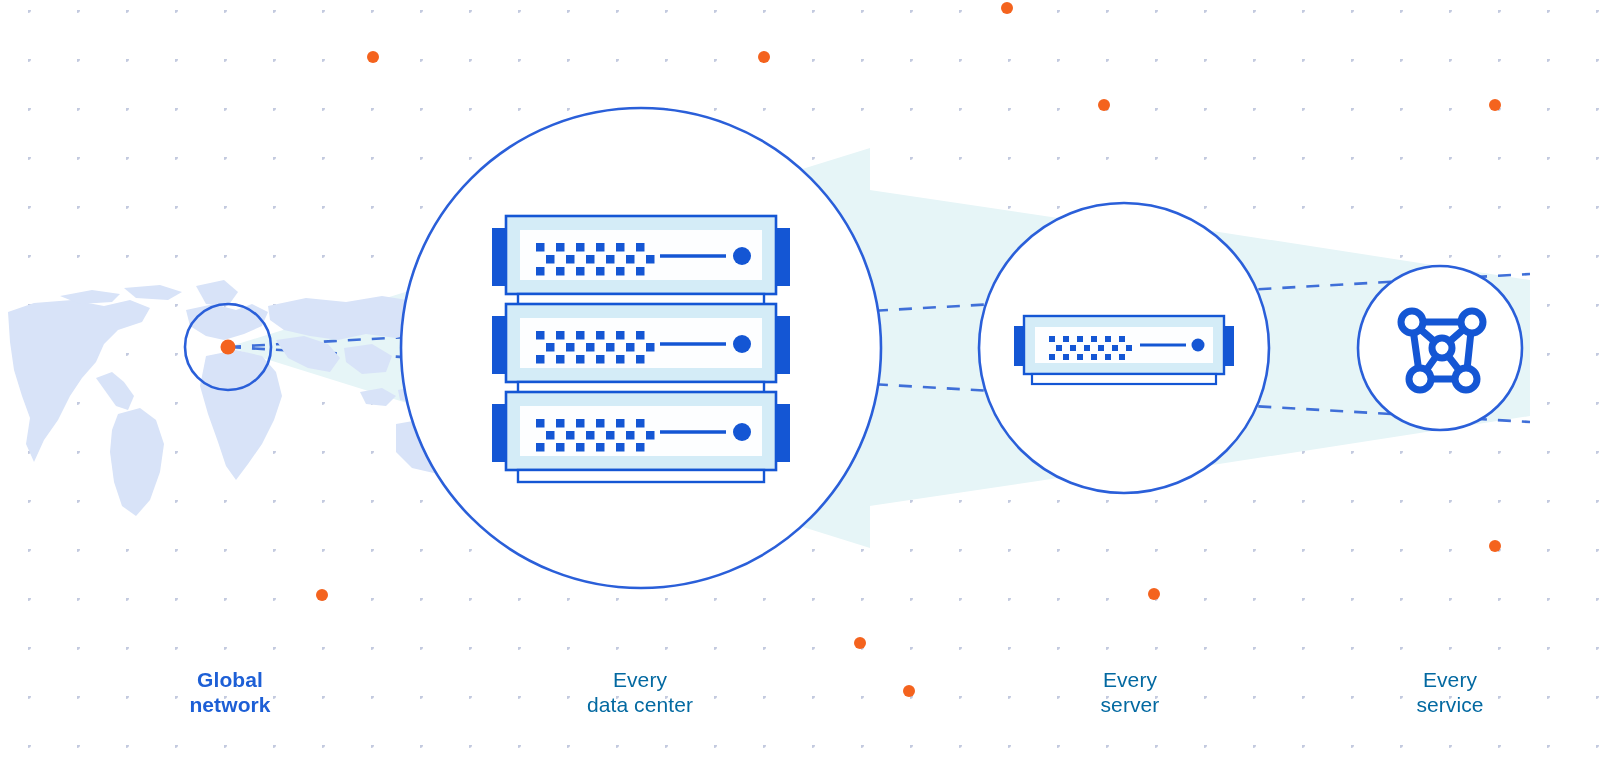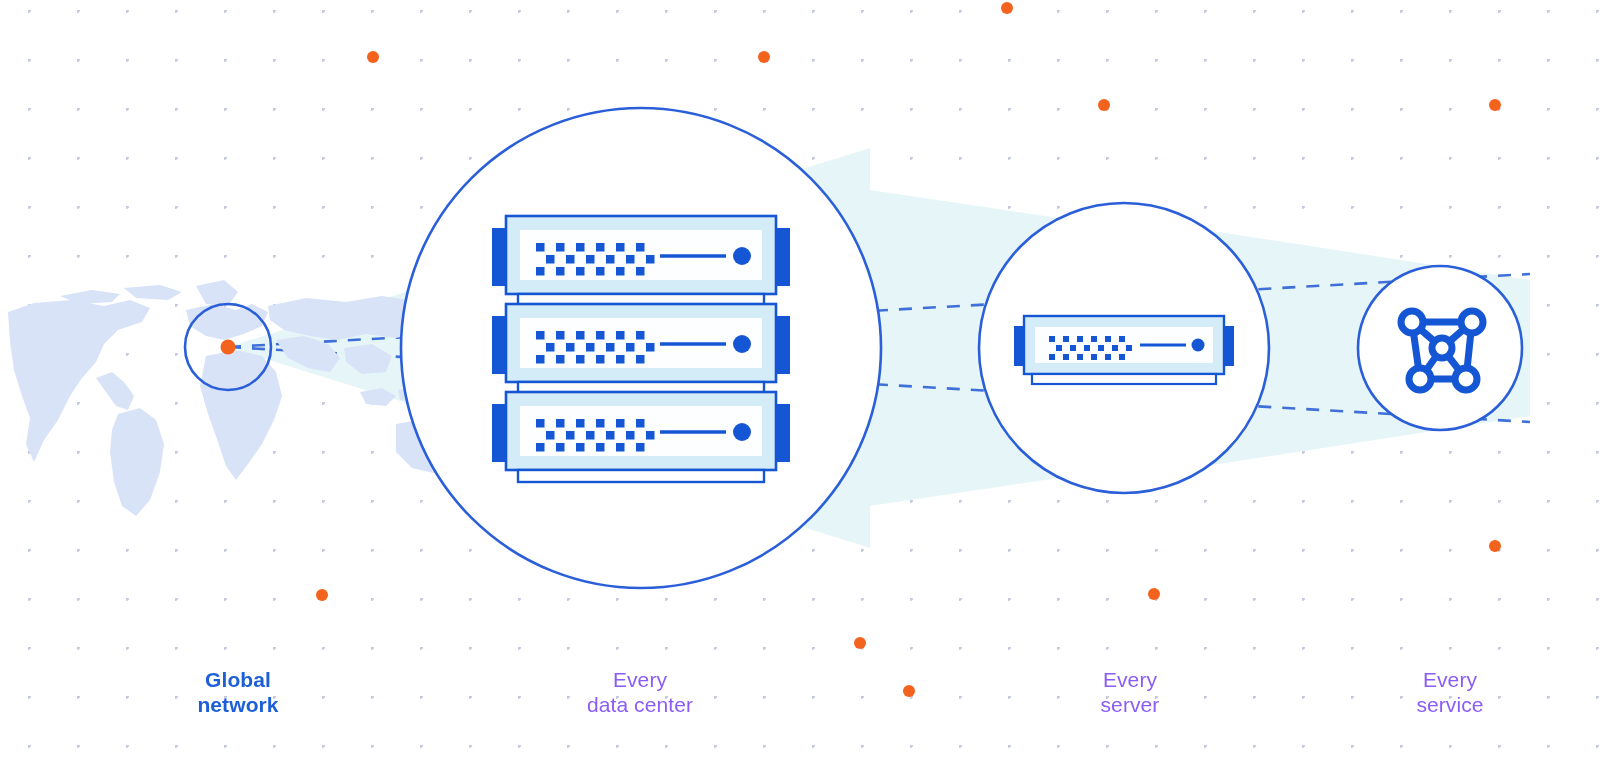--- a/index.html
+++ b/index.html
@@ -37,25 +37,25 @@
   
   .label {
     position: absolute;
     z-index: 5;
     text-align: center;
     font-size: 21px;
     line-height: 1.18;
     font-weight: 400;
     letter-spacing: 0.1px;
     white-space: pre-line;
-    color: #8b5cf6;
+    color: #0369a1;
   }
   .label.accent { color: #1d5fd6; font-weight: 700; }
 
-  #label-global   { left: 128px;  top: 668px; width: 220px; }
+  #label-global   { left: 120px;  top: 668px; width: 220px; }
   #label-dc       { left: 530px;  top: 668px; width: 220px; }
   #label-server   { left: 1020px; top: 668px; width: 220px; }
   #label-service  { left: 1340px; top: 668px; width: 220px; }
 </style>
 </head>
 <body>
 
 <div id="stage">
 
   <svg id="dot-grid" viewBox="0 0 1620 782" width="1620" height="782" aria-hidden="true">

